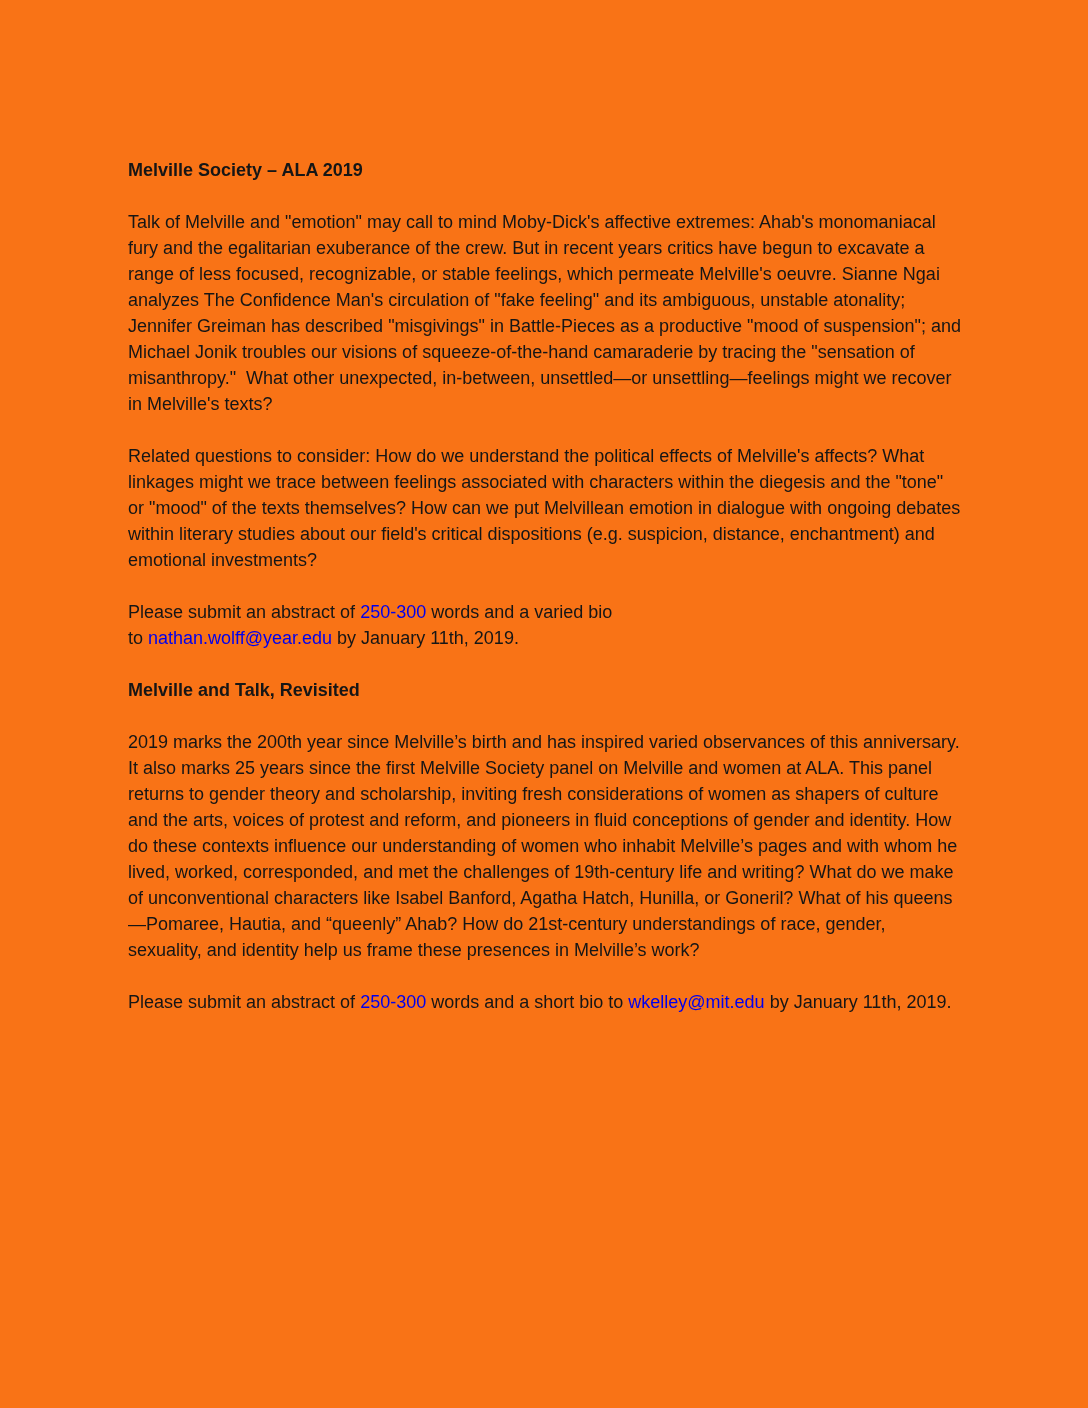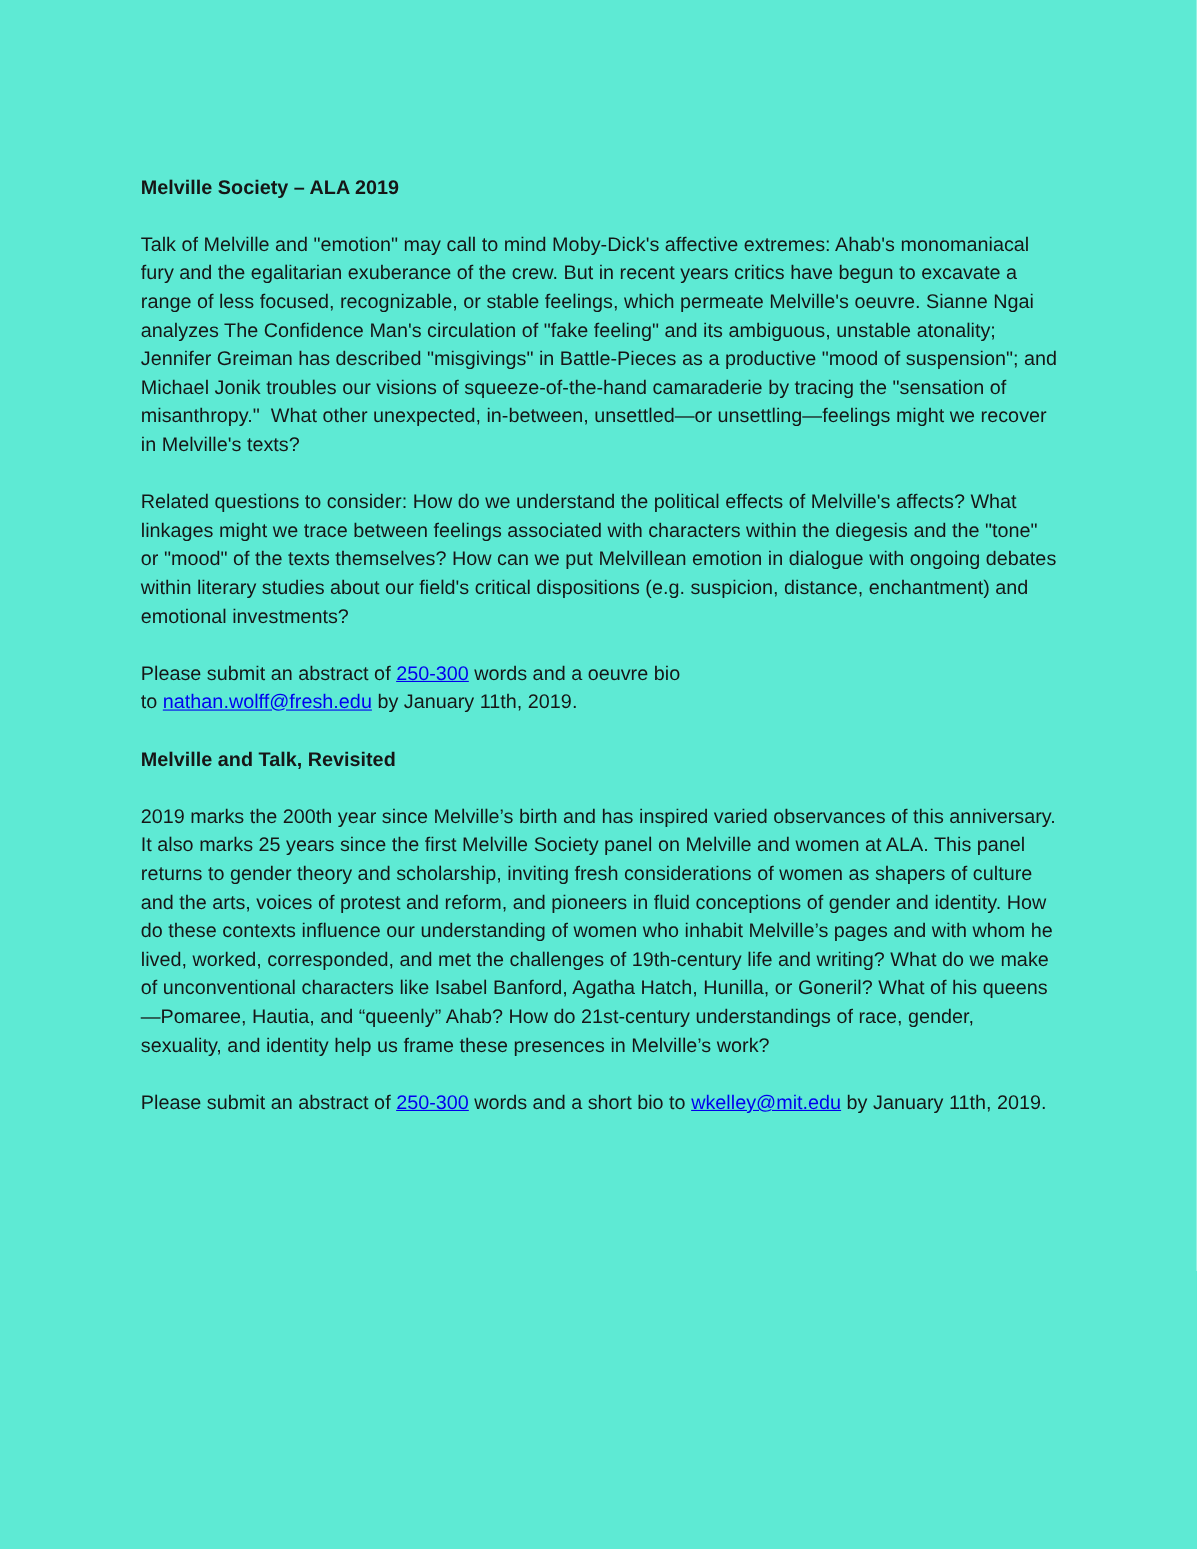--- a/index.html
+++ b/index.html
@@ -4,21 +4,21 @@
 <style>
   html, body {
     margin: 0;
     padding: 0;
     background: #ffffff;
   }
   .page {
     position: relative;
     width: 1088px;
     height: 1408px;
-    background: #5eead4;
+    background: #f97316;
     overflow: hidden;
     font-family: "Liberation Sans", sans-serif;
   }
   .content {
     position: absolute;
     left: 128px;
     top: 157px;
     width: 834px;
     color: #161616;
     font-size: 18px;
@@ -29,30 +29,29 @@
     white-space: pre-wrap;
   }
   .heading {
     font-weight: bold;
   }
   .wide {
     margin-top: 16px;
   }
   .doc-link {
     color: #0000ee;
-    text-decoration: underline;
     cursor: pointer;
   }
 </style>
 </head>
 <body>
 
 <div class="page">
   <div class="content" style="color: rgb(22, 22, 22);">
       <p class="block heading"><span>Melville Society – ALA 2019</span></p>
       <p class="block paragraph"><span>Talk of Melville and "emotion" may call to mind Moby-Dick's affective extremes: Ahab's monomaniacal fury and the egalitarian exuberance of the crew. But in recent years critics have begun to excavate a range of less focused, recognizable, or stable feelings, which permeate Melville's oeuvre. Sianne Ngai analyzes The Confidence Man's circulation of "fake feeling" and its ambiguous, unstable atonality; Jennifer Greiman has described "misgivings" in Battle-Pieces as a productive "mood of suspension"; and Michael Jonik troubles our visions of squeeze-of-the-hand camaraderie by tracing the "sensation of misanthropy."  What other unexpected, in-between, unsettled—or unsettling—feelings might we recover in Melville's texts?</span></p>
       <p class="block paragraph wide"><span>Related questions to consider: How do we understand the political effects of Melville's affects? What linkages might we trace between feelings associated with characters within the diegesis and the "tone" or "mood" of the texts themselves? How can we put Melvillean emotion in dialogue with ongoing debates within literary studies about our field's critical dispositions (e.g. suspicion, distance, enchantment) and emotional investments?</span></p>
-      <p class="block paragraph"><span>Please submit an abstract of </span><a class="doc-link" style="color: rgb(0, 0, 238);">250-300</a><span> words and a oeuvre bio</span><br><span>to </span><a class="doc-link" style="color: rgb(0, 0, 238);">nathan.wolff@fresh.edu</a><span> by January 11th, 2019.</span></p>
+      <p class="block paragraph"><span>Please submit an abstract of </span><a class="doc-link" style="color: rgb(0, 0, 238);">250-300</a><span> words and a varied bio</span><br><span>to </span><a class="doc-link" style="color: rgb(0, 0, 238);">nathan.wolff@year.edu</a><span> by January 11th, 2019.</span></p>
       <p class="block heading wide"><span>Melville and Talk, Revisited</span></p>
       <p class="block paragraph"><span>2019 marks the 200th year since Melville’s birth and has inspired varied observances of this anniversary. It also marks 25 years since the first Melville Society panel on Melville and women at ALA. This panel returns to gender theory and scholarship, inviting fresh considerations of women as shapers of culture and the arts, voices of protest and reform, and pioneers in fluid conceptions of gender and identity. How do these contexts influence our understanding of women who inhabit Melville’s pages and with whom he lived, worked, corresponded, and met the challenges of 19th-century life and writing? What do we make of unconventional characters like Isabel Banford, Agatha Hatch, Hunilla, or Goneril? What of his queens—Pomaree, Hautia, and “queenly” Ahab? How do 21st-century understandings of race, gender, sexuality, and identity help us frame these presences in Melville’s work?</span></p>
       <p class="block paragraph"><span>Please submit an abstract of </span><a class="doc-link" style="color: rgb(0, 0, 238);">250-300</a><span> words and a short bio to </span><a class="doc-link" style="color: rgb(0, 0, 238); margin-top: 21px;">wkelley@mit.edu</a><span> by January 11th, 2019.</span></p>
     </div>
 </div>
 
 </body></html>

